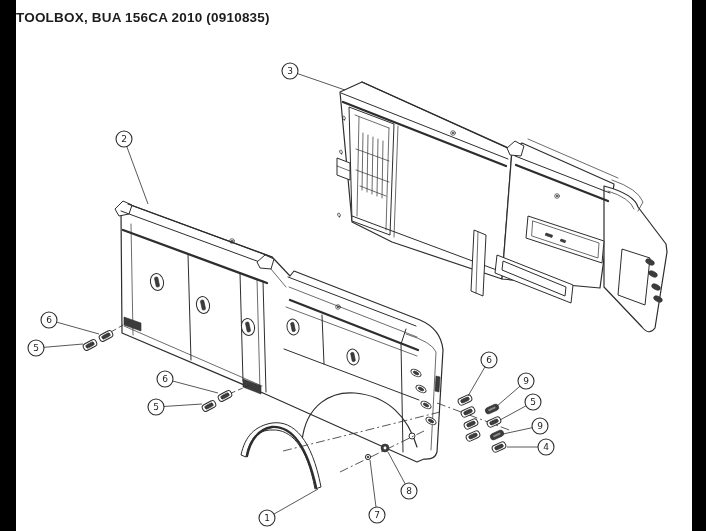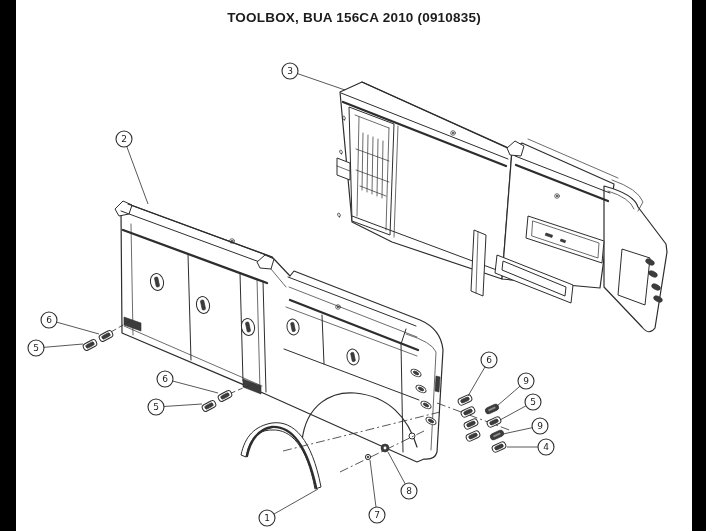--- a/index.html
+++ b/index.html
@@ -7,21 +7,21 @@
   }
   html,body{margin:0;padding:0;background:#e8e8e8;}
   .stage{
     position:relative; width:706px; height:531px; background:var(--bg);
     overflow:hidden; font-family:"Liberation Sans", sans-serif;
   }
   .bar{position:absolute; top:0; bottom:0; background:var(--bar);}
   .bar-left{left:0; width:16px;}
   .bar-right{right:0; width:14px;}
   .title{
-    position:absolute; top:10px; left:16px; right:14px; text-align:center;
+    position:absolute; top:10px; left:16px; right:14px; text-align:left;
     font-size:13.5px; font-weight:bold; color:#1c1c1c; letter-spacing:.2px;
   }
   svg{position:absolute; left:0; top:0;}
   .ln{stroke:var(--line); fill:none; stroke-width:1; stroke-linejoin:round; stroke-linecap:round;}
   .ln12{stroke-width:1.2;} .ln07{stroke-width:.7;}
   .heavy{stroke:var(--line); fill:none; stroke-width:2.3; stroke-linecap:round;}
   .wh{fill:#fff; stroke:var(--line); stroke-width:1; stroke-linejoin:round;}
   .wh12{stroke-width:1.2;}
   .dk{fill:var(--dark); stroke:var(--line); stroke-width:.6;}
   .dash{stroke:var(--line); stroke-width:.8; fill:none; stroke-dasharray:5 3;}

